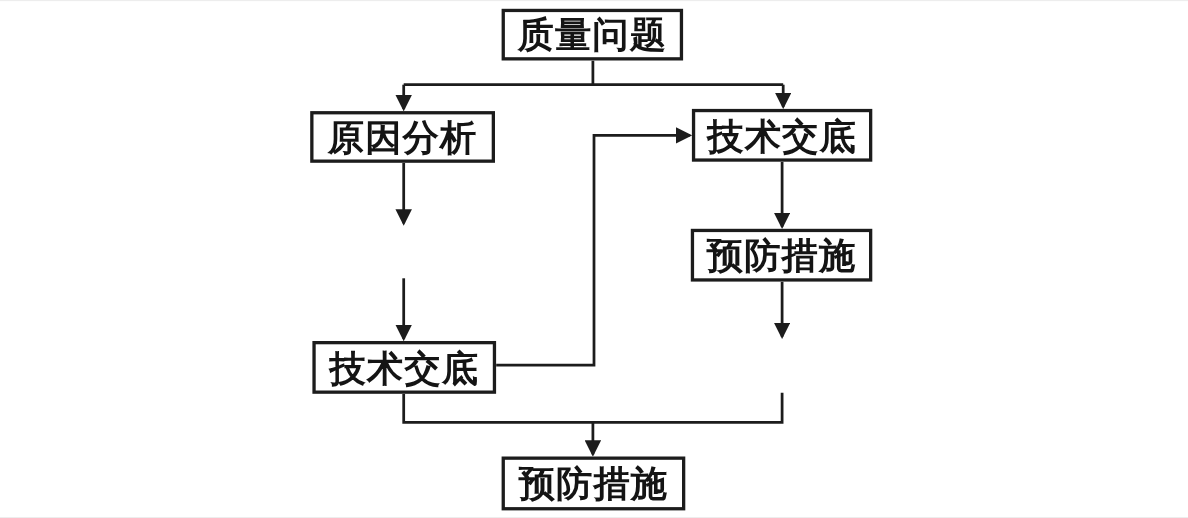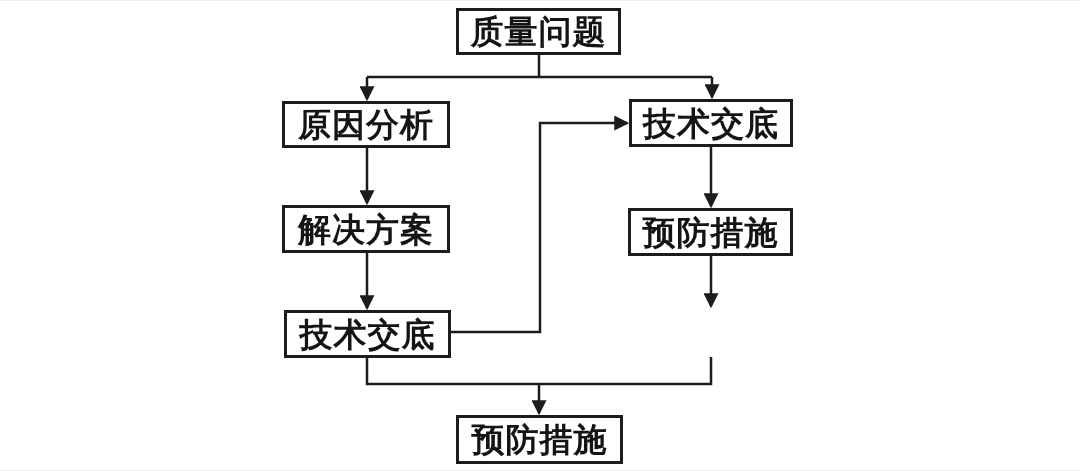--- a/index.html
+++ b/index.html
@@ -87,21 +87,20 @@
 
     <path d="M367 358 V384 H711 V357"></path>
 
     <path d="M539 384 V413" marker-end="url(#arrow)"></path>
   </svg>
 
   <div class="node n-quality">质量问题</div>
 
   <div class="node n-cause">原因分析</div>
 
-  <div class="node n-solution">解决方案</div>
 
   <div class="node n-tech">技术交底</div>
 
   <div class="node n-site">技术交底</div>
 
   <div class="node n-effect">预防措施</div>
 
 
   <div class="node n-prevention">预防措施</div>
 

